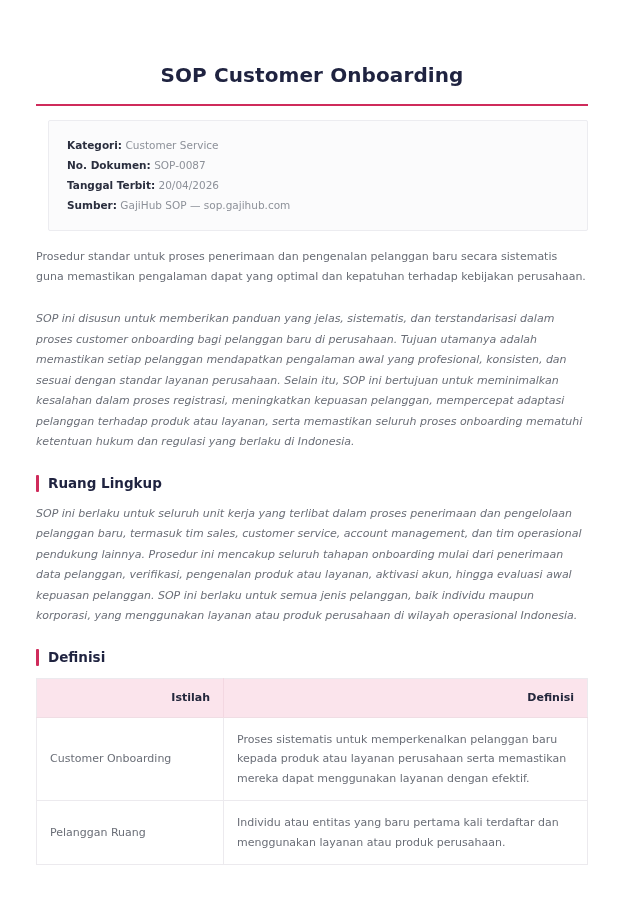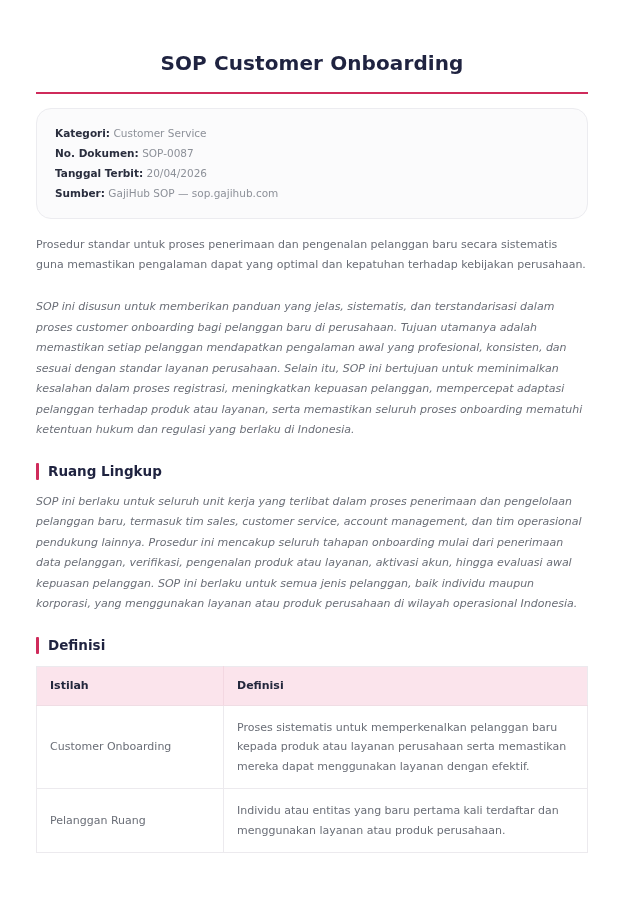--- a/index.html
+++ b/index.html
@@ -11,21 +11,21 @@
     width: 640px;
     height: 906px;
     font-family: "DejaVu Sans", sans-serif;
     color: #5c6069;
     overflow: hidden;
   }
   .page {
     width: 624px;
     height: 906px;
     box-sizing: border-box;
-    padding: 0 36px;
+    padding: 12px 36px;
     position: relative;
   }
   .doc-title {
     text-align: center;
     font-size: 20px;
     font-weight: bold;
     color: #1f2340;
     letter-spacing: 0.1px;
     margin: 0;
     padding-top: 50px;
@@ -33,23 +33,24 @@
   }
   .title-rule {
     height: 2px;
     background: #cf2b5b;
     margin-top: 16px;
     margin-bottom: 0;
   }
   .meta-box {
     margin-top: 14px;
     border: 1px solid #ececf0;
-    border-radius: 15px;
+    border-radius: 2px;
     background: #fbfbfc;
     padding: 14px 18px 15px 18px;
+    margin-left: 12px;
   }
   .meta-line {
     font-size: 10.5px;
     line-height: 20px;
     color: #8d9199;
     white-space: nowrap;
   }
   .meta-line .lbl {
     font-weight: bold;
     color: #2a2e3e;
@@ -94,21 +95,21 @@
     border-collapse: collapse;
     border: 1px solid #eceaee;
     table-layout: fixed;
     margin-top: 2px;
   }
   .def-table th {
     background: #fbe4ec;
     color: #23273c;
     font-size: 11px;
     font-weight: bold;
-    text-align: left;
+    text-align: right;
     padding: 11px 13px;
     border-right: 1px solid #f3d7e1;
     border-bottom: 1px solid #f0dde4;
     line-height: 16px;
   }
   .def-table th:last-child { border-right: none; }
   .def-table td {
     font-size: 11px;
     line-height: 19.5px;
     color: #6a6e77;

